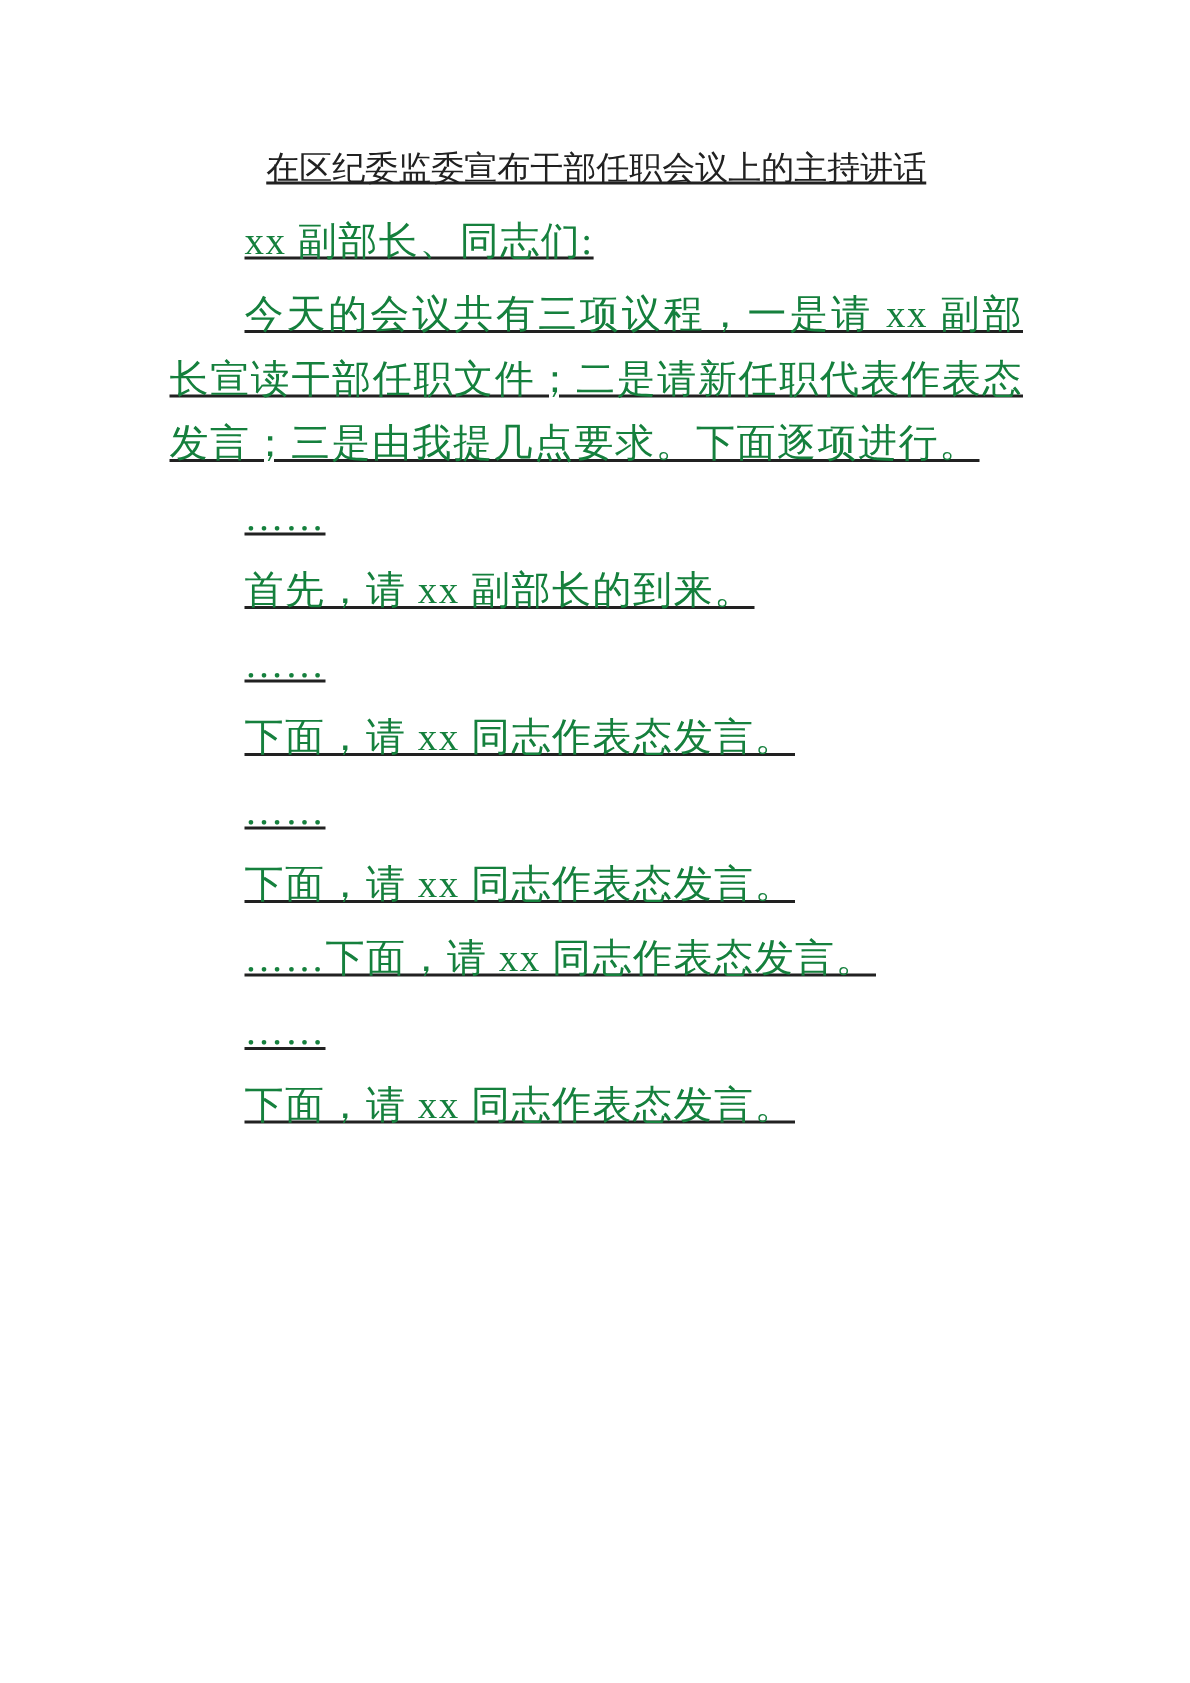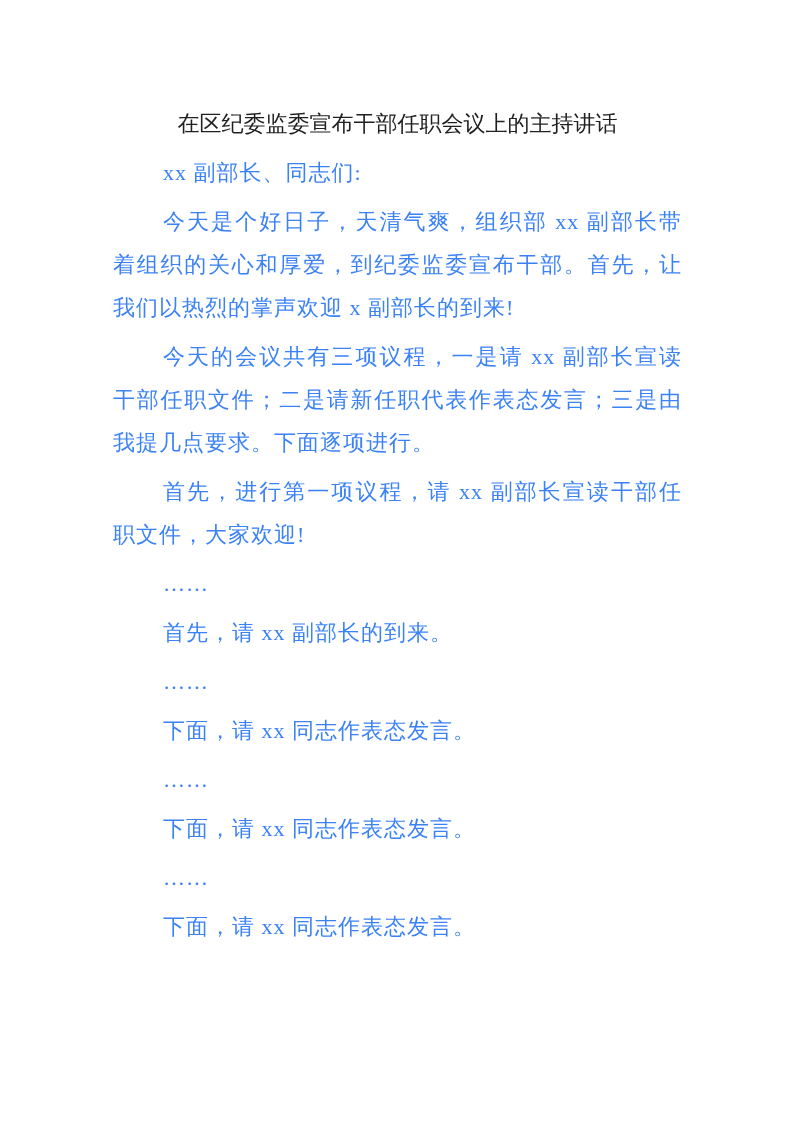--- a/index.html
+++ b/index.html
@@ -12,56 +12,56 @@
     width: 793px;
     height: 1122px;
     background: #ffffff;
     overflow: hidden;
     font-family: "Liberation Serif", "DejaVu Serif", serif;
     color: #212121;
   }
   .content {
     position: absolute;
     left: 113px;
-    top: 102px;
+    top: 90px;
     width: 569px;
+    text-decoration: underline;
   }
   .doc-title {
     margin: 0 0 6px 0;
     font-size: 22px;
     line-height: 43px;
     text-align: center;
     letter-spacing: 0px;
     font-weight: normal;
     color: #212121;
   }
   .para {
     margin: 0 0 6px 0;
-    font-size: 22px;
+    font-size: 26px;
     line-height: 43px;
     text-align: justify;
     text-indent: 50px;
     letter-spacing: 1px;
     font-weight: normal;
-    color: #3b82f6;
+    color: #15803d;
     word-break: normal;
   }
 </style>
 </head>
 <body>
 
 <div class="page">
   <div class="content">
     <p class="doc-title">在区纪委监委宣布干部任职会议上的主持讲话</p>
     <p class="para">xx 副部长、同志们:</p>
-    <p class="para">今天是个好日子，天清气爽，组织部 xx 副部长带着组织的关心和厚爱，到纪委监委宣布干部。首先，让我们以热烈的掌声欢迎 x 副部长的到来!</p>
     <p class="para">今天的会议共有三项议程，一是请 xx 副部长宣读干部任职文件；二是请新任职代表作表态发言；三是由我提几点要求。下面逐项进行。</p>
-    <p class="para">首先，进行第一项议程，请 xx 副部长宣读干部任职文件，大家欢迎!</p>
     <p class="para">……</p>
     <p class="para">首先，请 xx 副部长的到来。</p>
     <p class="para">……</p>
     <p class="para">下面，请 xx 同志作表态发言。</p>
     <p class="para">……</p>
     <p class="para">下面，请 xx 同志作表态发言。</p>
+    <p class="para">……下面，请 xx 同志作表态发言。</p>
     <p class="para">……</p>
     <p class="para">下面，请 xx 同志作表态发言。</p>
   </div>
 </div>
 
 </body></html>

